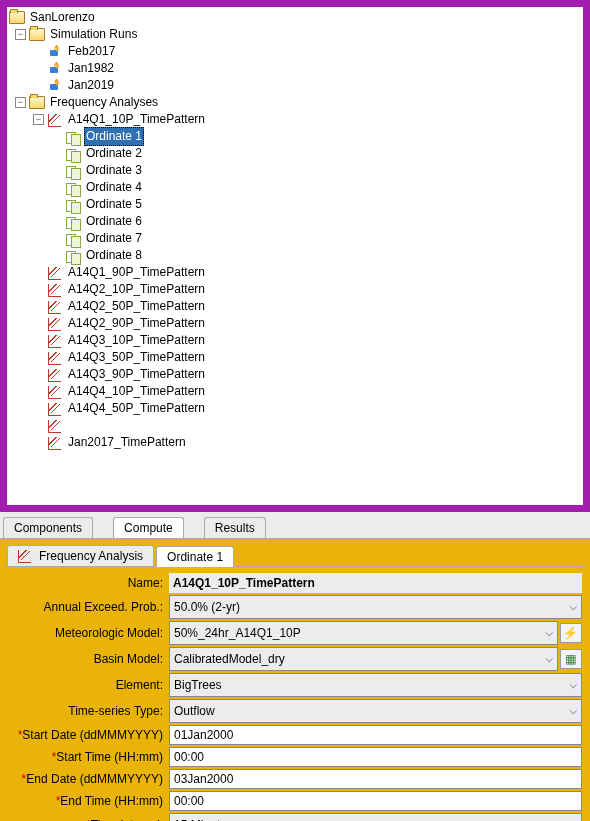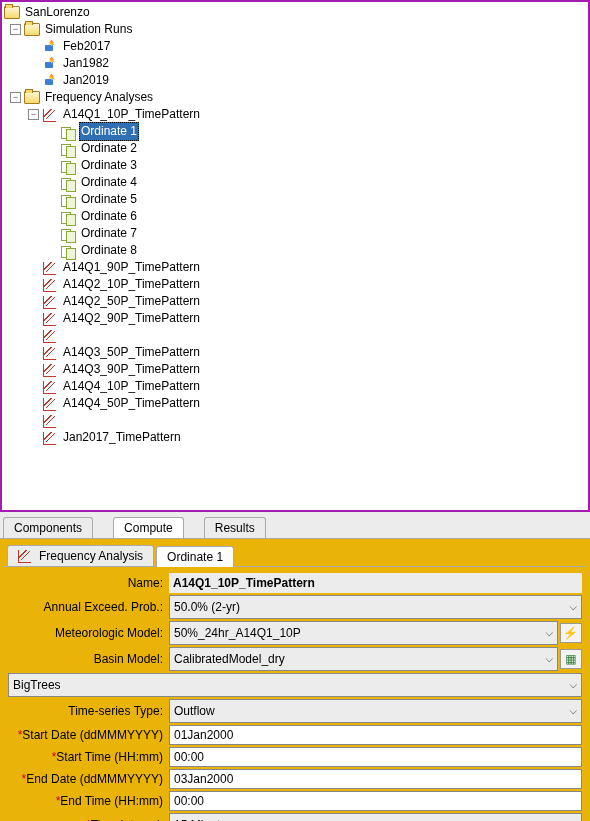--- a/index.html
+++ b/index.html
@@ -1,17 +1,17 @@
 <!DOCTYPE html>
 <html><head>
 <meta charset="utf-8">
 <style>
 html,body{margin:0;padding:0;font-family:"Segoe UI",Tahoma,Arial,sans-serif;font-size:12px;color:#000;background:#fff}
 body{width:590px;height:821px;overflow:hidden;display:flex;flex-direction:column;box-sizing:border-box}
-.tree-panel{flex:0 0 auto;height:512px;background:#fff;border:2px solid #a21caf;padding:2px 0 0 0;overflow:hidden;box-sizing:border-box}
+.tree-panel{flex:0 0 auto;height:512px;background:#fff;border:7px solid #a21caf;padding:2px 0 0 0;overflow:hidden;box-sizing:border-box}
 .row{display:flex;align-items:center;height:17px;line-height:17px;white-space:nowrap}
 .ind{display:inline-block;height:17px}
 .exp{display:inline-flex;align-items:center;justify-content:center;width:11px;height:11px;border:1px solid #888;font-size:9px;line-height:9px;color:#555;margin-right:3px;background:#fff;box-sizing:border-box;user-select:none}
 .ic{display:inline-flex;align-items:center;justify-content:center;width:16px;height:16px;margin-right:3px}
 .label{padding:0 2px}
 .label.sel{background:#2f6fb4;color:#fff;border:1px dotted #000;padding:0 1px}
 .tabs{display:flex;align-items:flex-end;background:#ececec;border-bottom:1px solid #aaa;padding:5px 3px 0 3px}
 .tab{padding:3px 10px;border:1px solid #aaa;border-bottom:0;background:#ececec;margin-right:20px;border-radius:3px 3px 0 0}
 .tab.active{background:#fff;position:relative;top:0}
 .subpanel{flex:1 1 auto;background:#eab308;padding:6px 4px}
@@ -184,20 +184,21 @@
       <span class="ic">
         <span class="i-fa"></span>
       </span>
       <span class="label">A14Q2_90P_TimePattern</span>
     </div>
   <div class="row">
       <span class="ind" style="width:40px"></span>
       <span class="ic">
         <span class="i-fa"></span>
       </span>
+      <span class="label">A14Q3_10P_TimePattern</span>
     </div>
   <div class="row">
       <span class="ind" style="width:40px"></span>
       <span class="ic">
         <span class="i-fa"></span>
       </span>
       <span class="label">A14Q3_50P_TimePattern</span>
     </div>
   <div class="row">
       <span class="ind" style="width:40px"></span>
@@ -280,20 +281,21 @@
       <div class="flab">Basin Model:</div>
       <div class="fsel">
           <span>CalibratedModel_dry</span>
           <span class="chev">⌵</span>
         </div>
       <div class="extra-btn">
           <span style="color:#2e7d32">▦</span>
         </div>
     </div>
     <div class="frow">
+      <div class="flab">Element:</div>
       <div class="fsel">
           <span>BigTrees</span>
           <span class="chev">⌵</span>
         </div>
     </div>
     <div class="frow">
       <div class="flab">Time-series Type:</div>
       <div class="fsel">
           <span>Outflow</span>
           <span class="chev">⌵</span>

